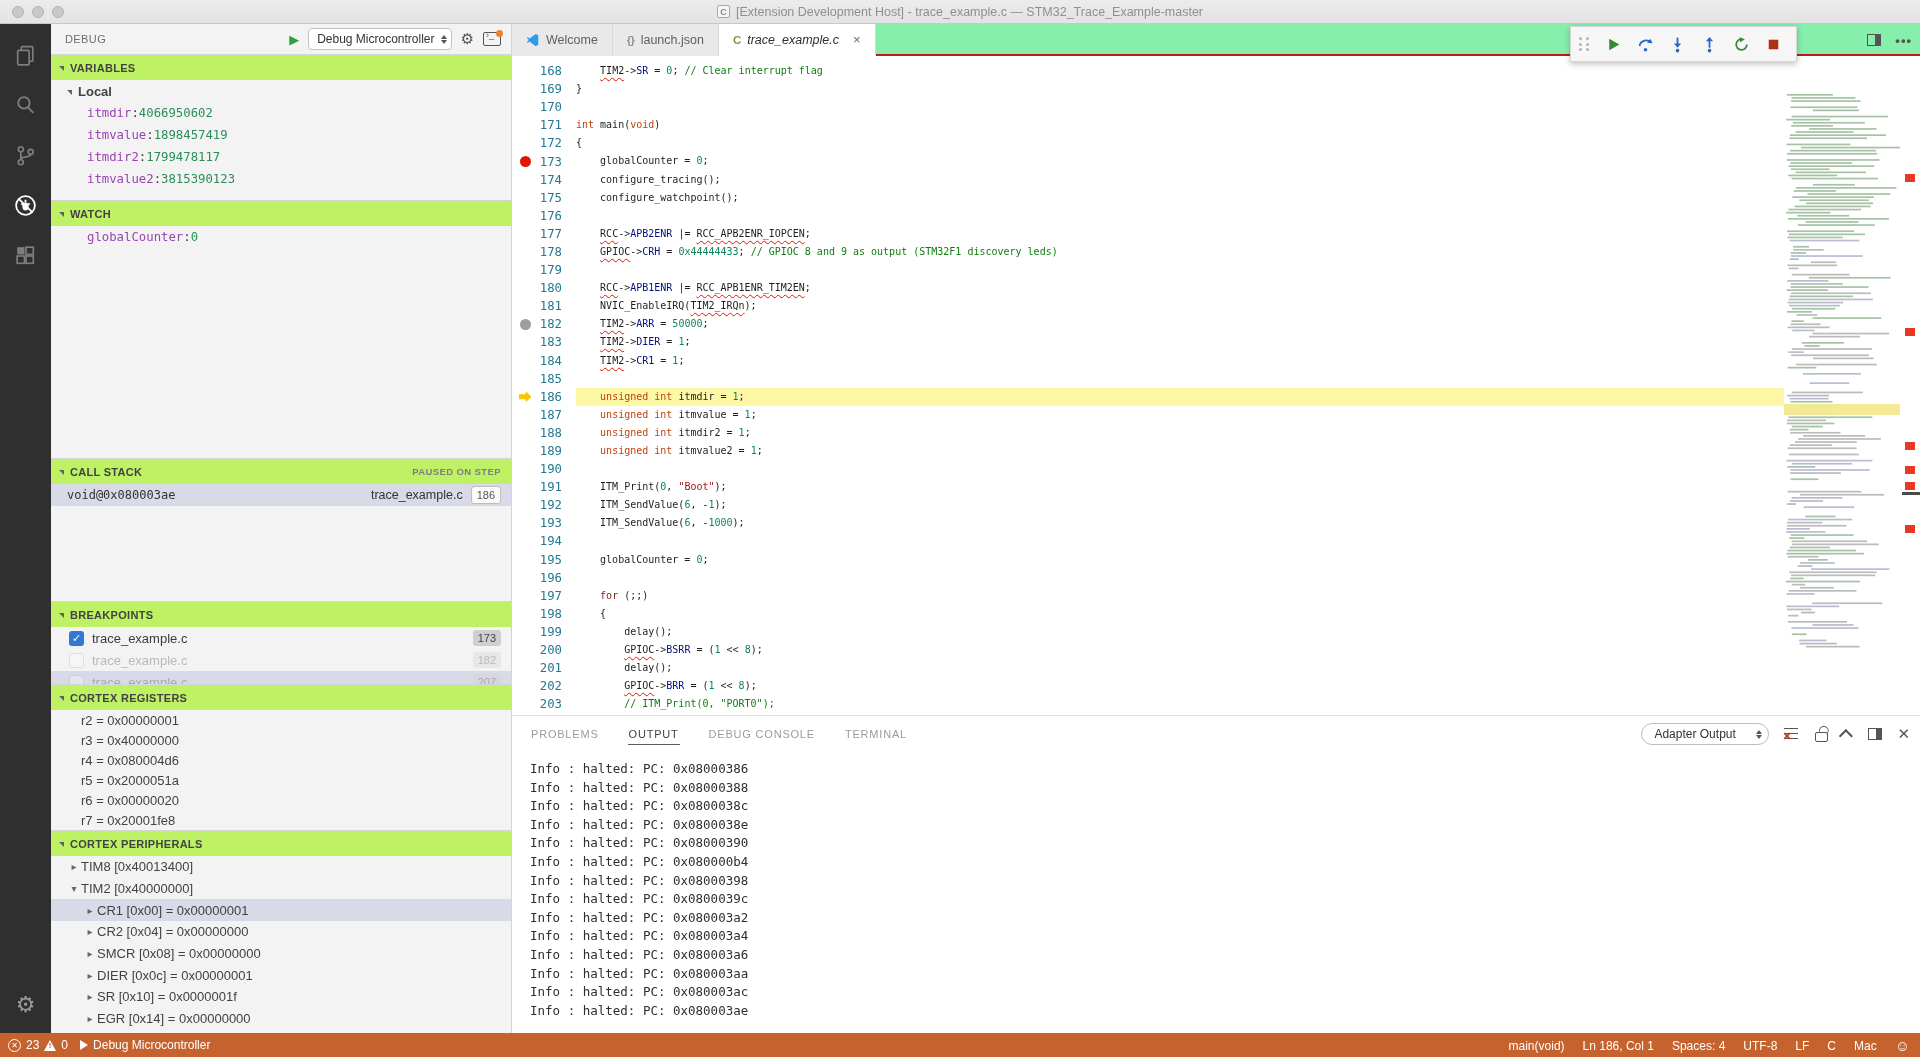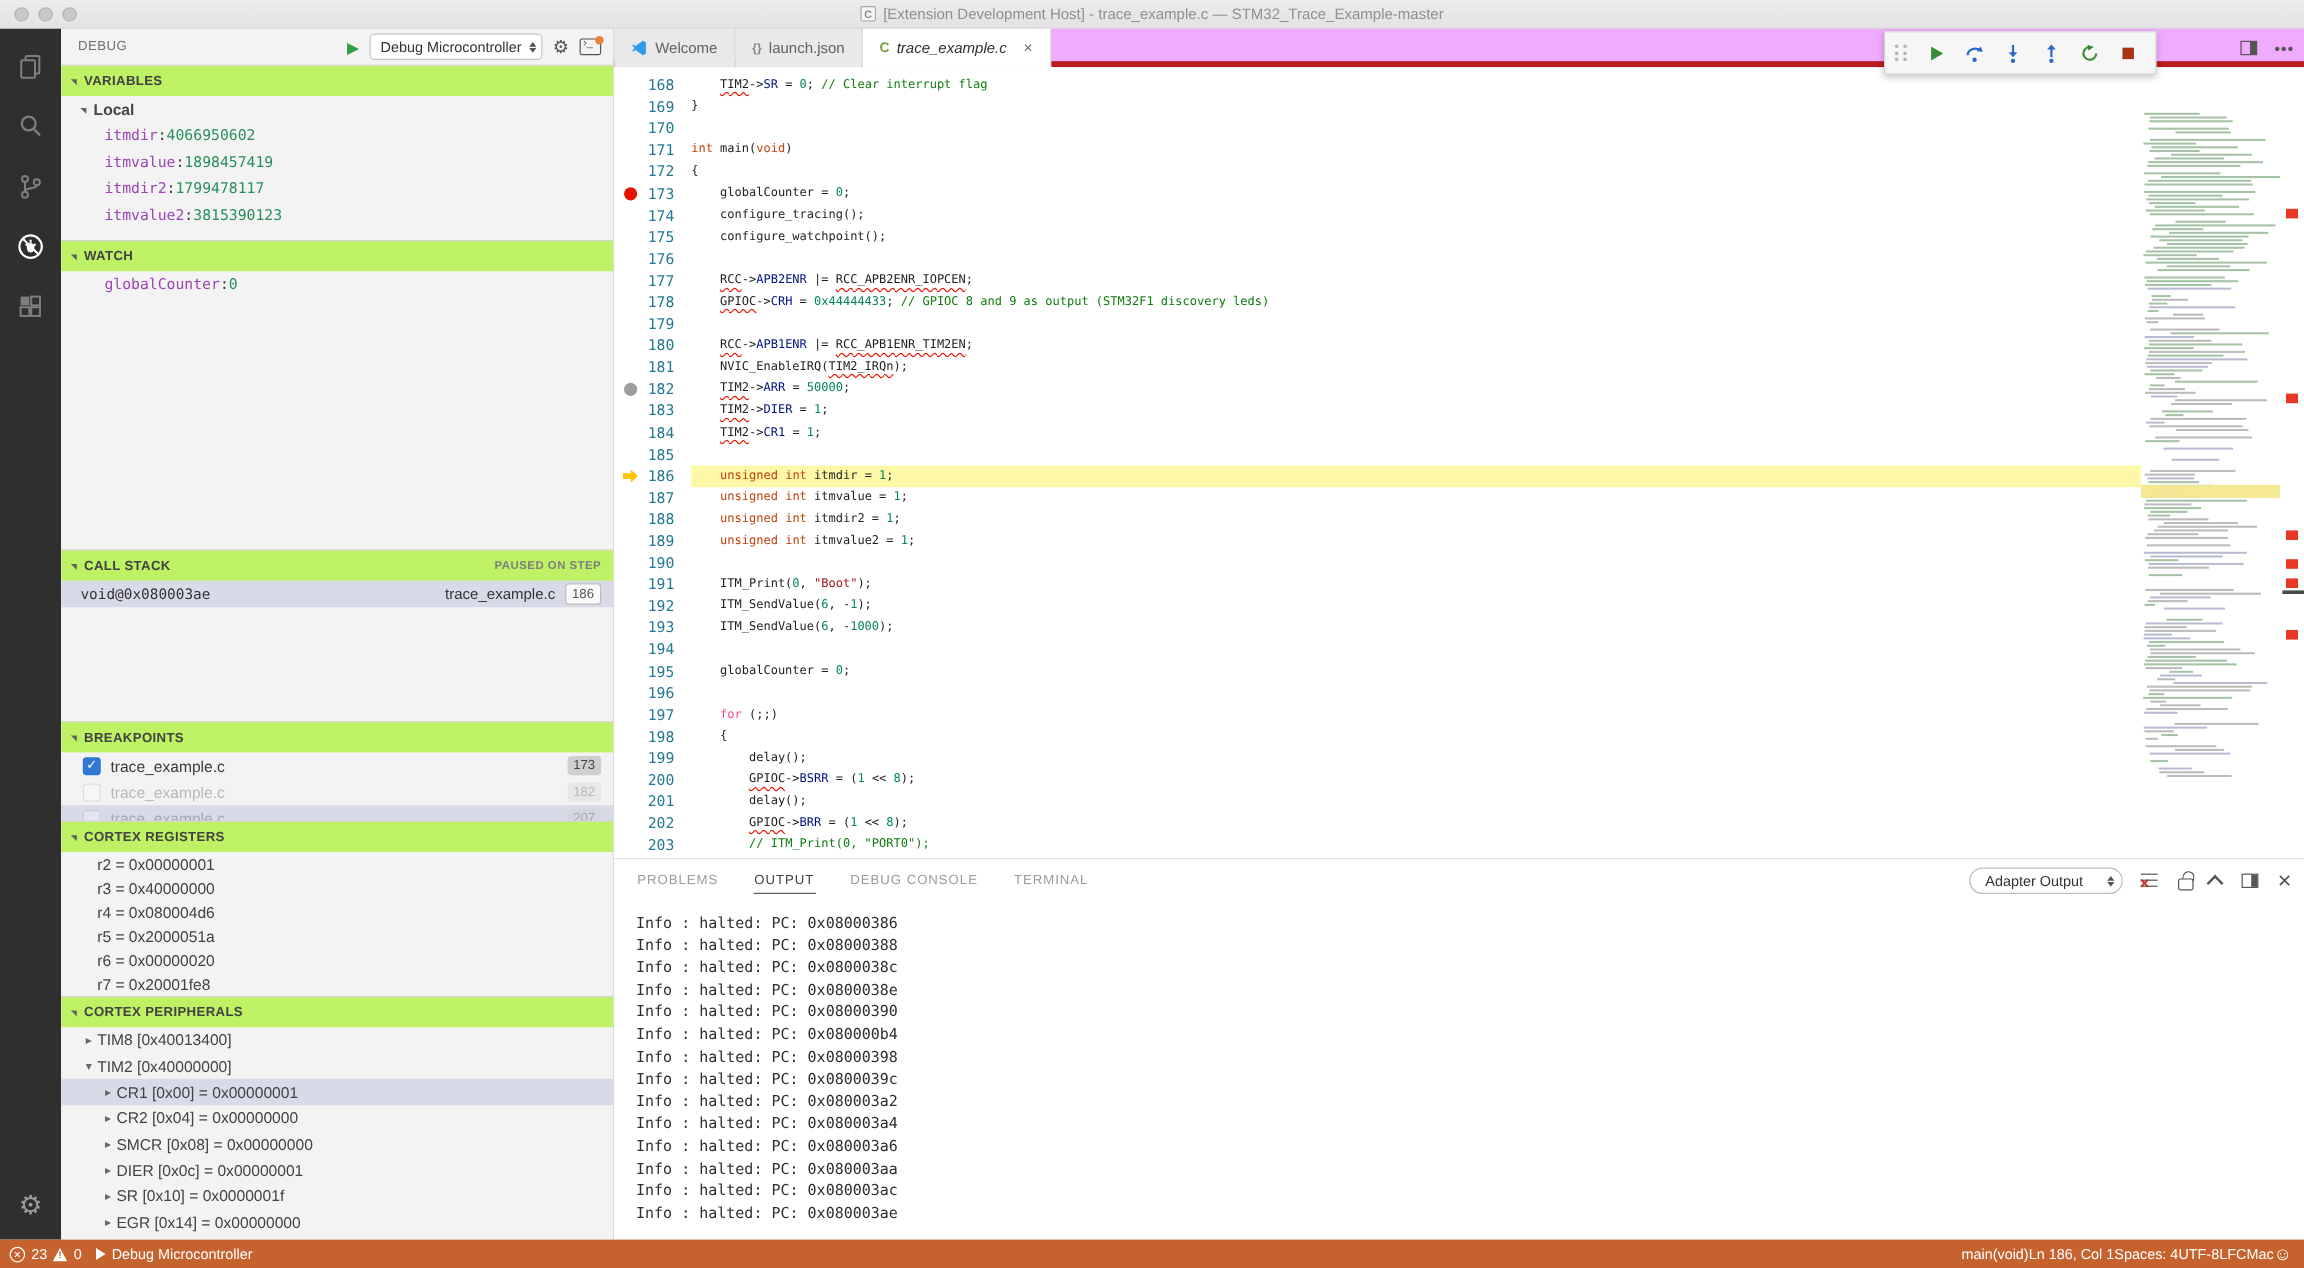--- a/index.html
+++ b/index.html
@@ -62,21 +62,21 @@
   .chk { width:15px; height:15px; border-radius:3px; margin-right:8px; flex:none; }
   .chk.on { background:#3178d3; color:#fff; font-size:11px; line-height:15px; text-align:center; }
   .chk.off { background:#fff; border:1px solid #b5b5b5; }
   .badge-gray { margin-left:auto; background:#cfcfcf; border-radius:3px; padding:0 5px; font-size:11px; color:#444; line-height:16px; }
   .reg-row { height:20px; display:flex; align-items:center; padding-left:30px; color:#424242; font-size:13px; }
   .per-row { height:21.7px; display:flex; align-items:center; color:#424242; font-size:13px; }
   .per-row.selected { background:#d8dae8; }
   .per-twist { color:#666; font-size:10px; width:14px; text-align:center; flex:none; }
   
   .editor-col { flex:1; position:relative; background:#fff; min-width:0; }
-  .tabbar { position:absolute; left:0; top:0; right:0; height:32px; background:#f0abfc; display:flex; border-bottom:5px solid #b91c1c; }
+  .tabbar { position:absolute; left:0; top:0; right:0; height:32px; background:#86efac; display:flex; border-bottom:2px solid #b91c1c; }
   .tab { height:32px; display:flex; align-items:center; padding:0 14px; border-right:1px solid #d8d8d8; font-size:12.5px; color:#616161; gap:6px; cursor:pointer; background:#e9e9e9; }
   .tab.active { background:#ffffff; color:#2f2f2f; border-bottom:1px solid #fff; }
   .tab .close { margin-left:8px; color:#666; font-size:13px; }
   .tab .json-ico { color:#8a8a8a; font-size:10px; font-weight:bold; }
   .tab .c-ico { color:#7a9f3e; font-weight:bold; font-size:11.5px; }
   .tab.italic span.lbl { font-style:italic; }
   .tab-corner { position:absolute; right:8px; top:0; height:32px; display:flex; align-items:center; gap:14px; color:#555; }
   .split-ico { width:14px; height:12px; border:1.4px solid #555; position:relative; }
   .split-ico:after { content:""; position:absolute; right:0; top:0; bottom:0; width:5px; background:#555; }
   .more-ico { font-weight:bold; letter-spacing:1px; font-size:13px; }
@@ -91,21 +91,21 @@
   .code-wrap { position:absolute; left:0; top:32px; right:0; height:659px; overflow:hidden; background:#fff; }
   .code-rows { position:absolute; left:0; top:6px; right:136px; }
   .code-row { display:flex; height:18.1px; align-items:center; }
   .cr-glyph { width:26px; flex:none; display:flex; align-items:center; justify-content:center; cursor:pointer; }
   .cr-ln { width:38px; flex:none; text-align:right; padding-right:14px; font-family:"DejaVu Sans Mono", monospace; font-size:12.3px; color:#237893; }
   .cr-text { flex:1; margin:0; font-family:"DejaVu Sans Mono", monospace; font-size:10px; line-height:18.1px; white-space:pre; color:#1e1e1e; }
   .code-row.current .cr-text { background:#fcf8a6; }
   .bp-dot { width:11px; height:11px; border-radius:50%; background:#e51400; }
   .bp-dot.gray { background:#9d9d9d; }
   .cur-arrow { width:13px; height:11px; background:#fdc500; clip-path:polygon(0 28%, 55% 28%, 55% 0, 100% 50%, 55% 100%, 55% 72%, 0 72%); }
-  .tk-p { color:#1e1e1e; } .tk-k { color:#c2410c; } .tk-f { color:#ec4899; }
+  .tk-p { color:#1e1e1e; } .tk-k { color:#c2410c; } .tk-f { color:#7f1d1d; }
   .tk-n { color:#098658; } .tk-s { color:#a31515; } .tk-c { color:#107c10; }
   .tk-m { color:#001080; }
   .tk-e { color:#1e1e1e; text-decoration:underline wavy #e51400 1px; text-underline-offset:3px; text-decoration-skip-ink:none; }
   .minimap { position:absolute; top:32px; right:20px; width:116px; height:640px; }
   .oruler { position:absolute; top:32px; right:0; width:20px; height:659px; }
   .omark { position:absolute; left:5px; width:10px; height:8px; background:#e51400; opacity:.85; }
   .oline { position:absolute; left:2px; right:0; height:2.5px; background:#4a4a4a; }
   
   .panel { position:absolute; left:0; right:0; top:691px; bottom:0; background:#fff; border-top:1px solid #dfdfdf; }
   .panel-head { height:36px; display:flex; align-items:center; padding:0 10px 0 18px; }
@@ -121,21 +121,21 @@
   .lock-ico { position:relative; width:13px; height:10px; border:1.5px solid #555; border-radius:2px; margin-top:5px; }
   .lock-ico:before { content:""; position:absolute; left:3px; top:-7px; width:8px; height:7px; border:1.5px solid #555; border-bottom:none; border-radius:5px 5px 0 0; transform:rotate(14deg); }
   .chev-up { width:10px; height:10px; border-left:2px solid #555; border-top:2px solid #555; transform:rotate(45deg) translateY(3px); }
   .close-x { font-size:15px; color:#555; }
   .out-lines { padding:8px 0 0 18px; font-family:"DejaVu Sans Mono", monospace; font-size:12.5px; color:#2e2e2e; }
   .out-lines div { height:18.6px; line-height:18.6px; white-space:pre; }
   
   .statusbar { position:absolute; left:0; bottom:0; width:100%; height:24px; background:#c6622e; color:#fff;
     display:flex; align-items:center; font-size:12px; padding:0 10px 0 8px; }
   .st-left { display:flex; align-items:center; gap:12px; }
-  .st-right { margin-left:auto; display:flex; align-items:center; }
+  .st-right { margin-left:auto; display:flex; align-items:flex-end; gap:18px; }
   .st-item { display:flex; align-items:center; gap:5px; cursor:pointer; }
   .err-ico { width:13px; height:13px; border:1.2px solid #fff; border-radius:50%; font-size:8px; line-height:11px; text-align:center; }
   .warn-ico { width:0; height:0; border-left:6.5px solid transparent; border-right:6.5px solid transparent; border-bottom:11px solid #fff; position:relative; }
   .warn-ico:after { content:"!"; position:absolute; left:-1.6px; top:1px; color:#c6622e; font-size:8px; font-weight:bold; }
   .play-sm { width:0; height:0; border-top:5px solid transparent; border-bottom:5px solid transparent; border-left:8px solid #fff; }
   .smiley { font-size:15px; line-height:1; }
 </style>
 </head>
 <body>
 

